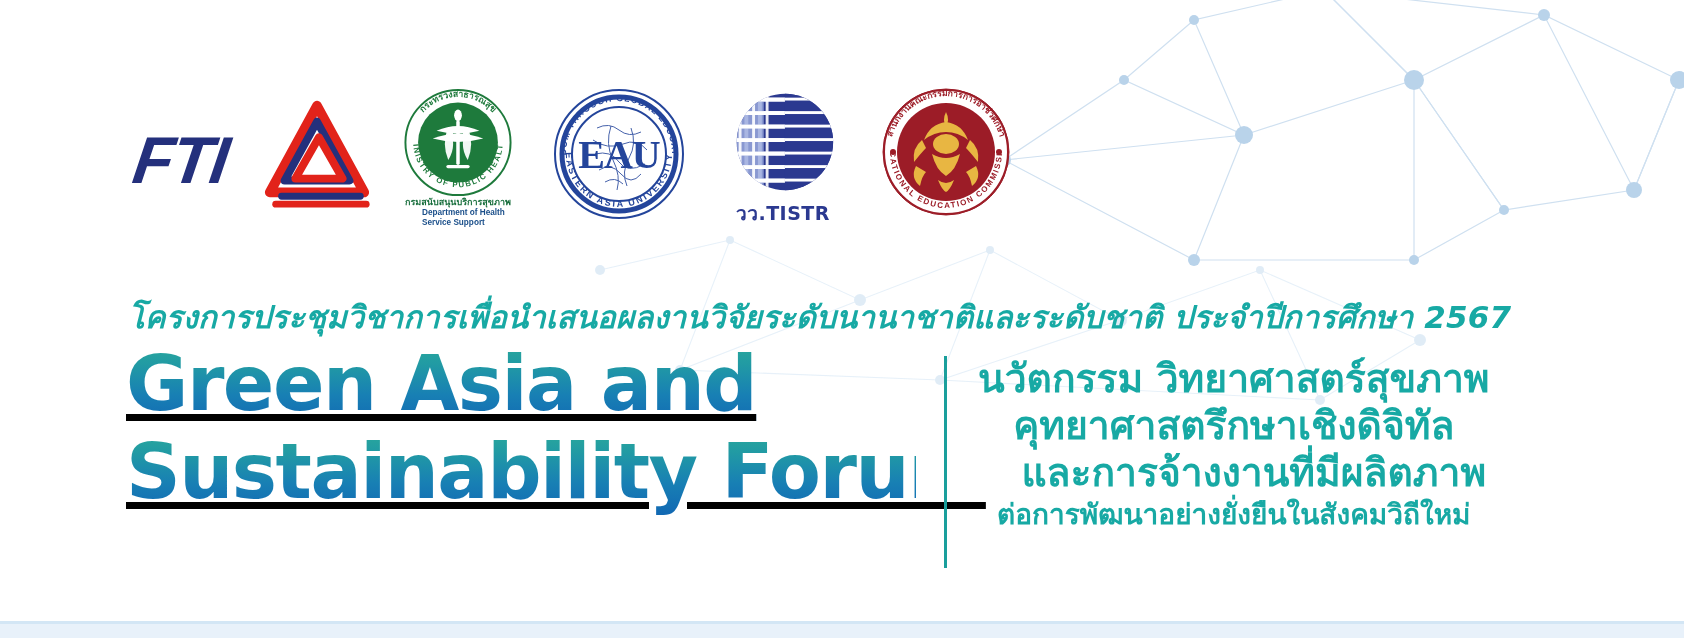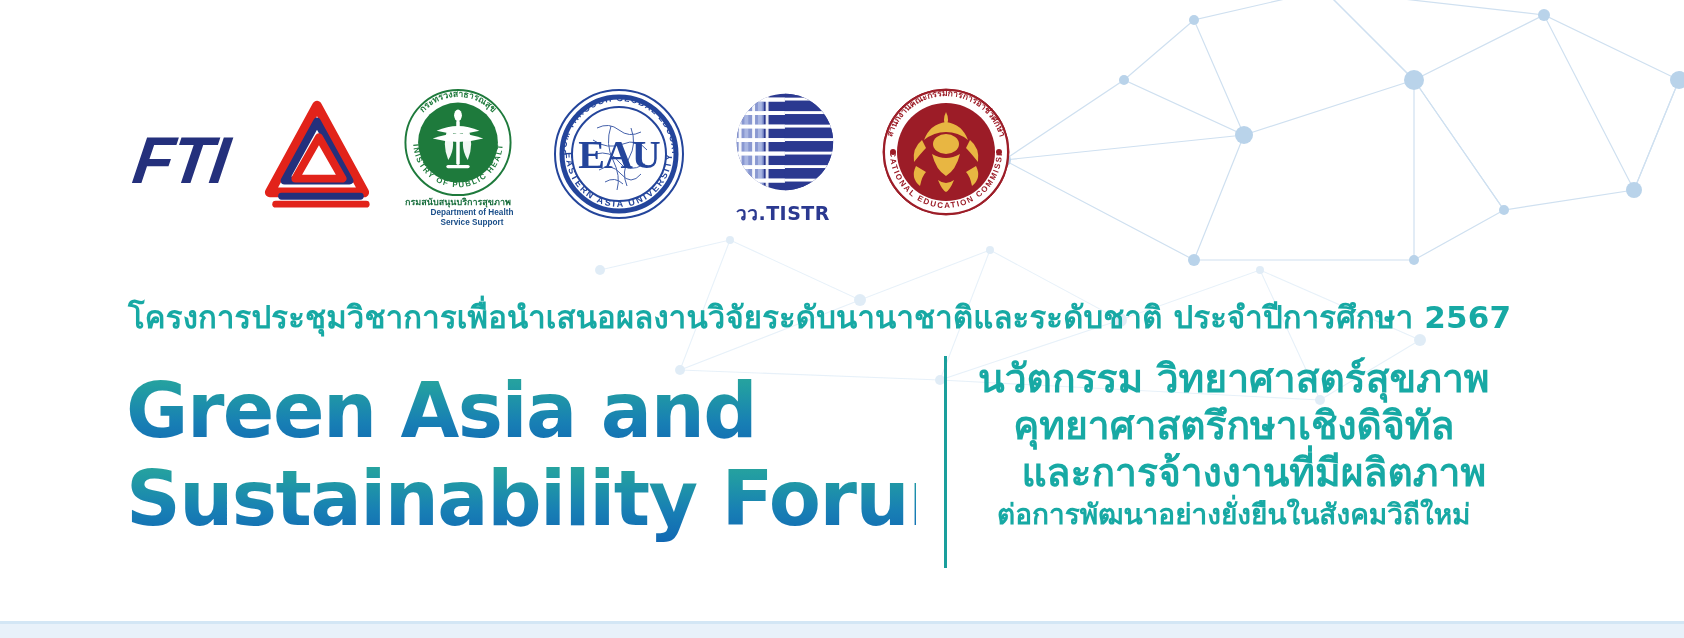--- a/index.html
+++ b/index.html
@@ -19,41 +19,41 @@
   .logo-cell{position:relative;display:flex;flex-direction:column;align-items:center;justify-content:flex-start;}
 
   
   .fti{width:250px;height:130px;position:relative;margin-right:14px;}
   .fti .fti-text{position:absolute;left:4px;top:34px;font-style:italic;font-weight:bold;font-size:66px;
       letter-spacing:-2px;color:#24307c;font-family:"Liberation Sans",sans-serif;transform:skewX(-8deg);}
   .fti .tri{position:absolute;left:128px;top:6px;width:118px;height:118px;}
 
   .moph-wrap{width:128px;height:140px;margin-right:22px;}
   .moph{width:112px;height:112px;margin:0 auto;}
-  .cap{font-size:8.5px;line-height:1.22;text-align:center;font-weight:bold;}
+  .cap{font-size:8.5px;line-height:1.22;text-align:left;font-weight:bold;}
   .cap.th{color:#166d3b;font-size:9px;}
   .cap.en{color:#1b4f8a;font-size:8.2px;margin-left:28px;}
 
   .eau-wrap{width:150px;height:140px;margin-right:14px;}
   .eau{width:132px;height:132px;margin:0 auto;}
 
   .tistr-wrap{width:150px;height:140px;margin-right:18px;}
   .tistr-globe{width:120px;height:112px;margin:0 auto;position:relative;}
   .tistr-label{font-weight:bold;font-size:19px;color:#2b3990;letter-spacing:.5px;text-align:left;
       font-family:"DejaVu Sans",sans-serif;margin-top:2px;}
 
   .voc-wrap{width:140px;height:140px;}
   .voc{width:128px;height:128px;margin:0 auto;}
 
   
   #thai-line{position:absolute;left:128px;top:292px;font-size:31px;color:#17a9a4;
       font-weight:600;letter-spacing:.2px;white-space:nowrap;
-      font-family:"DejaVu Sans","Liberation Sans",sans-serif;}
-
-  #title-block{position:absolute;left:126px;top:367px;width:790px;}
+      font-family:"DejaVu Sans","Liberation Sans",sans-serif;font-style:italic;}
+
+  #title-block{position:absolute;left:126px;top:340px;width:790px;text-decoration:underline;}
   .title-line{
       font-size:76px;font-weight:bold;letter-spacing:-1.5px;line-height:1.16;
       background:linear-gradient(180deg,#2bab9a 0%,#219aa4 28%,#1880b4 62%,#1167b3 100%);
       -webkit-background-clip:text;background-clip:text;color:transparent;
       font-family:"DejaVu Sans","Liberation Sans",sans-serif;white-space:nowrap;}
 
   #divider{position:absolute;left:944px;top:356px;width:3px;height:212px;background:#1a9f9c;}
 
   #right-block{position:absolute;left:978px;top:356px;}
   .r-line{color:#17a9a4;font-weight:bold;white-space:nowrap;line-height:1.2;

